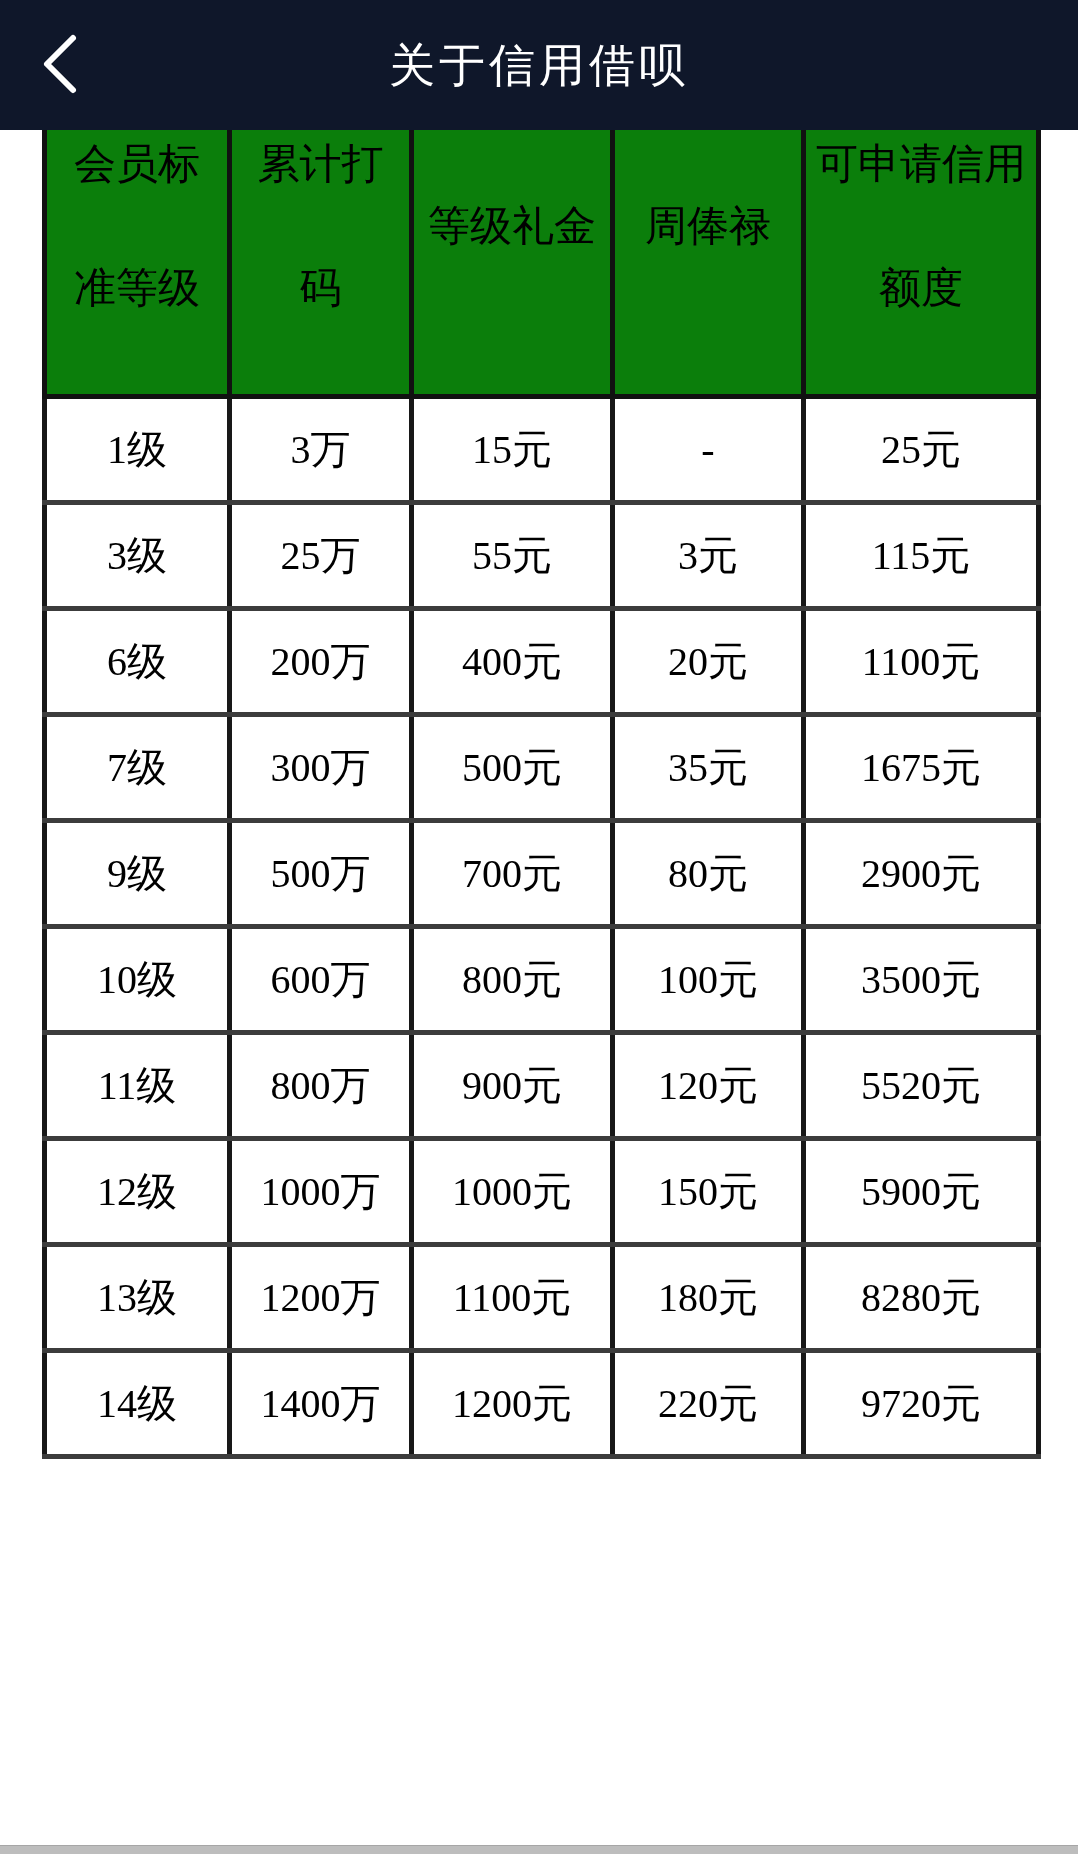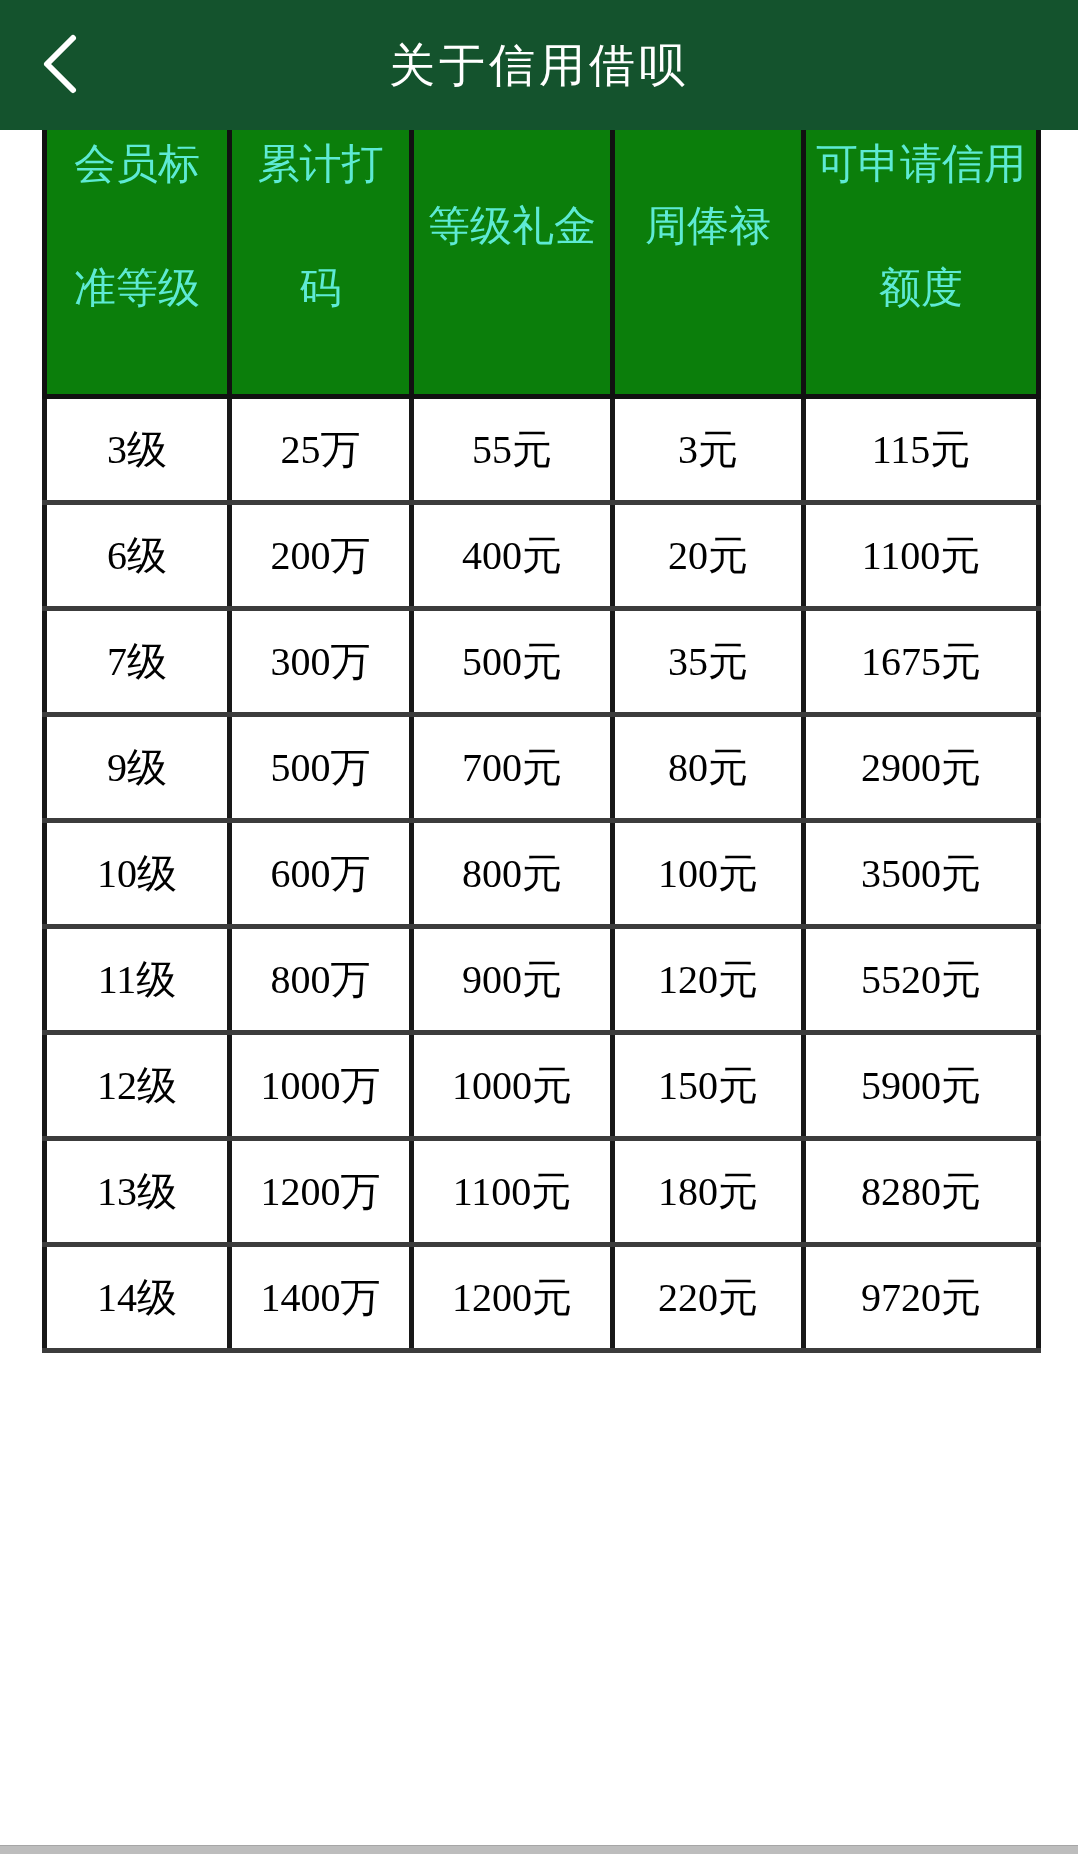--- a/index.html
+++ b/index.html
@@ -17,21 +17,21 @@
     height: 1854px;
     overflow: hidden;
     background: #ffffff;
   }
   
   .appbar {
     position: absolute;
     top: 0; left: 0;
     width: 100%;
     height: 130px;
-    background: #14532d;
+    background: #0f172a;
     z-index: 10;
     display: flex;
     align-items: center;
     justify-content: center;
   }
   .back-btn {
     position: absolute;
     left: 30px;
     top: 24px;
     width: 60px;
@@ -59,21 +59,21 @@
     width: 994px;
     z-index: 1;
   }
   table.level-table {
     width: 994px;
     border-collapse: collapse;
     table-layout: fixed;
   }
   .level-table th {
     background: #0B7E0B;
-    color: #5eead4;
+    color: #000000;
     font-family: "Liberation Sans", sans-serif;
     font-size: 42px;
     font-weight: normal;
     line-height: 124px;
     white-space: pre-line;
     text-align: center;
     vertical-align: middle;
     height: 166px;
     padding: 0 0 44px 0;
     border: 5px solid #111111;
@@ -136,20 +136,27 @@
           <th>累计打
 码</th>
           <th>等级礼金</th>
           <th>周俸禄</th>
           <th>可申请信用
 额度</th>
         </tr>
       </thead>
       <tbody>
           <tr>
+            <td>1级</td>
+            <td>3万</td>
+            <td>15元</td>
+            <td>-</td>
+            <td>25元</td>
+          </tr>
+          <tr>
             <td>3级</td>
             <td>25万</td>
             <td>55元</td>
             <td>3元</td>
             <td>115元</td>
           </tr>
           <tr>
             <td>6级</td>
             <td>200万</td>
             <td>400元</td>

